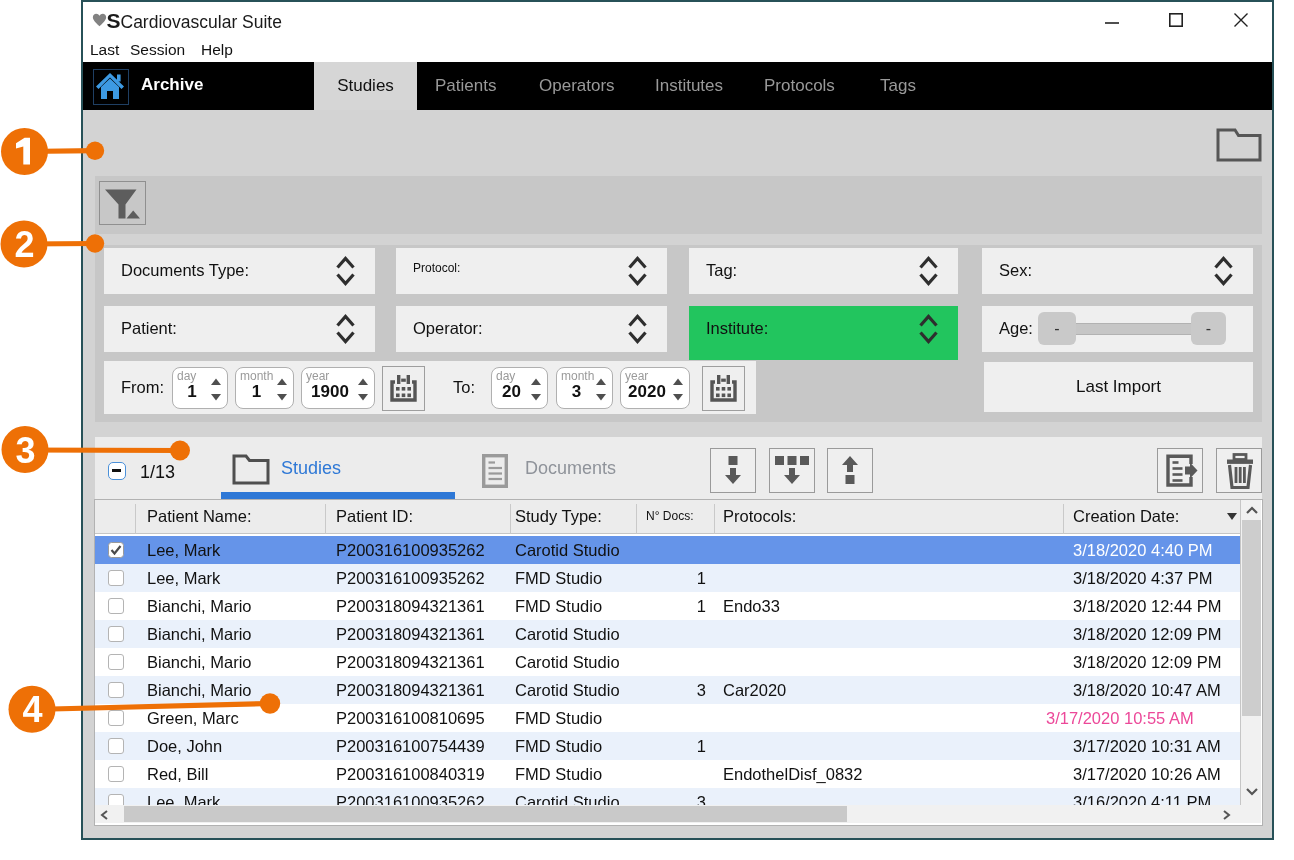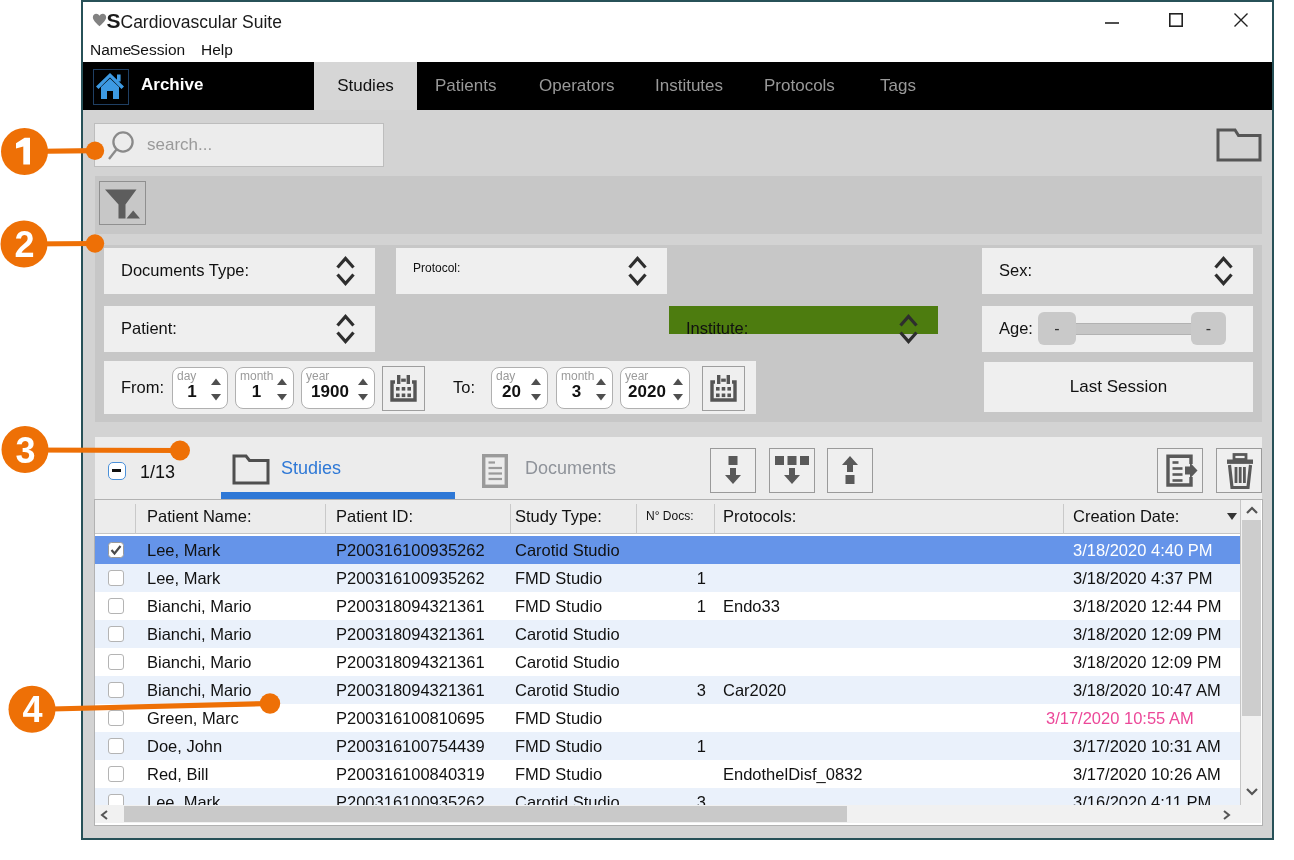--- a/index.html
+++ b/index.html
@@ -17,21 +17,21 @@
     <span class="abs" style="left:37.5px;top:10px;font-size:17.5px;color:#1a1a1a">Cardiovascular Suite</span>
     <svg class="abs" style="left:1021px;top:13px" width="16" height="16" viewBox="0 0 16 16">
         <line x1="1" y1="8" x2="15" y2="8" stroke="#222" stroke-width="1.6"></line>
       </svg>
     <svg class="abs" style="left:1085px;top:10px" width="16" height="16" viewBox="0 0 16 16">
         <rect x="1.8" y="1.8" width="12.4" height="12.4" fill="none" stroke="#222" stroke-width="1.6"></rect>
       </svg>
     <svg class="abs" style="left:1150px;top:10px" width="16" height="16" viewBox="0 0 16 16">
         <path d="M1.5 1.5 L14.5 14.5 M14.5 1.5 L1.5 14.5" stroke="#222" stroke-width="1.4"></path>
       </svg>
-    <span class="abs" style="left:7px;top:39px;font-size:15.5px;color:#111">Name</span>
+    <span class="abs" style="left:7px;top:39px;font-size:15.5px;color:#111">Last</span>
     <span class="abs" style="left:47px;top:39px;font-size:15.5px;color:#111">Session</span>
     <span class="abs" style="left:118px;top:39px;font-size:15.5px;color:#111">Help</span>
   </div>
 
   <div class="abs" style="left:0;top:60px;width:1189px;height:48px;background:#000">
     <div class="abs" style="left:10px;top:7px;width:36px;height:36px;border:1.5px solid #1f3f63">
       <svg class="abs" style="left:1px;top:1px" width="30" height="30" viewBox="0 0 30 30">
         <path d="M15 2 L29 15.5 L26.5 18 L15 6.5 L3.5 18 L1 15.5 Z" fill="#3d9ae3"></path>
         <path d="M6 16 L15 7.5 L24 16 L24 28 L18 28 L18 20 L12 20 L12 28 L6 28 Z" fill="#3d9ae3"></path>
         <rect x="22" y="3.5" width="3.6" height="7" fill="#3d9ae3"></rect>
@@ -39,27 +39,20 @@
     </div>
     <span class="abs" style="left:58px;top:13px;font-size:17px;font-weight:bold;color:#fff">Archive</span>
     <div class="abs" style="left:231px;top:0;width:103px;height:48px;background:#d6d6d6;text-align:center;line-height:48px;font-size:17px;color:#111">Studies</div>
     <span class="abs" style="left:352px;top:14px;font-size:17px;color:#999">Patients</span>
     <span class="abs" style="left:456px;top:14px;font-size:17px;color:#999">Operators</span>
     <span class="abs" style="left:572px;top:14px;font-size:17px;color:#999">Institutes</span>
     <span class="abs" style="left:681px;top:14px;font-size:17px;color:#999">Protocols</span>
     <span class="abs" style="left:797px;top:14px;font-size:17px;color:#999">Tags</span>
   </div>
 
-  <div class="abs" style="left:11px;top:121px;width:290px;height:44px;background:#ececec;border:1px solid #bdbdbd">
-    <svg class="abs" style="left:10px;top:5px" width="34" height="34" viewBox="0 0 34 34">
-        <circle cx="18" cy="13" r="9.6" fill="none" stroke="#8a8a8a" stroke-width="2.3"></circle>
-        <line x1="11.5" y1="20.5" x2="4" y2="30" stroke="#8a8a8a" stroke-width="2.3"></line>
-      </svg>
-    <span class="abs" style="left:52px;top:11px;font-size:17px;color:#9a9a9a">search...</span>
-  </div>
   <svg class="abs" style="left:1133px;top:126px" width="46" height="34" viewBox="0 0 46 34">
       <path d="M2 32 L2 2 L19 2 L22.5 7.5 L44 7.5 L44 32 Z" fill="none" stroke="#565656" stroke-width="3"></path>
     </svg>
 
   <div class="abs" style="left:12px;top:174px;width:1167px;height:58px;background:#c7c7c7">
     <div class="abs" style="left:4px;top:5px;width:47px;height:44px;border:1.5px solid #8f8f8f">
       <svg class="abs" style="left:4.5px;top:7px" width="36" height="31" viewBox="0 0 36 31">
         <path d="M0 0.5 L31.5 0.5 L20.5 15.5 L20.5 29.5 L13.5 29.5 L13.5 15.5 Z" fill="#5d5d5d"></path>
         <path d="M21.5 29.5 L35 29.5 L28.2 21.5 Z" fill="#5d5d5d"></path>
       </svg>
@@ -74,35 +67,49 @@
         <path d="M2.5 19.5 L10.5 28.5 L18.5 19.5" fill="none" stroke="#2e2e2e" stroke-width="3.2"></path>
       </svg>
     </div>
   <div class="abs" style="left:313px;top:246px;width:271px;height:46px;background:#efefef">
       <span class="abs" style="left:17px;top:13px;font-size:12px;color:#111">Protocol:</span>
       <svg class="abs" style="left:231px;top:7px" width="21" height="32" viewBox="0 0 21 32">
         <path d="M2.5 12.5 L10.5 3.5 L18.5 12.5" fill="none" stroke="#2e2e2e" stroke-width="3.2"></path>
         <path d="M2.5 19.5 L10.5 28.5 L18.5 19.5" fill="none" stroke="#2e2e2e" stroke-width="3.2"></path>
       </svg>
     </div>
+  <div class="abs" style="left:606px;top:246px;width:269px;height:46px;background:#efefef">
+      <span class="abs" style="left:17px;top:13px;font-size:16.5px;color:#111">Tag:</span>
+      <svg class="abs" style="left:229px;top:7px" width="21" height="32" viewBox="0 0 21 32">
+        <path d="M2.5 12.5 L10.5 3.5 L18.5 12.5" fill="none" stroke="#2e2e2e" stroke-width="3.2"></path>
+        <path d="M2.5 19.5 L10.5 28.5 L18.5 19.5" fill="none" stroke="#2e2e2e" stroke-width="3.2"></path>
+      </svg>
+    </div>
   <div class="abs" style="left:899px;top:246px;width:271px;height:46px;background:#efefef">
       <span class="abs" style="left:17px;top:13px;font-size:16.5px;color:#111">Sex:</span>
       <svg class="abs" style="left:231px;top:7px" width="21" height="32" viewBox="0 0 21 32">
         <path d="M2.5 12.5 L10.5 3.5 L18.5 12.5" fill="none" stroke="#2e2e2e" stroke-width="3.2"></path>
         <path d="M2.5 19.5 L10.5 28.5 L18.5 19.5" fill="none" stroke="#2e2e2e" stroke-width="3.2"></path>
       </svg>
     </div>
   <div class="abs" style="left:21px;top:304px;width:271px;height:46px;background:#efefef">
       <span class="abs" style="left:17px;top:13px;font-size:16.5px;color:#111">Patient:</span>
       <svg class="abs" style="left:231px;top:7px" width="21" height="32" viewBox="0 0 21 32">
         <path d="M2.5 12.5 L10.5 3.5 L18.5 12.5" fill="none" stroke="#2e2e2e" stroke-width="3.2"></path>
         <path d="M2.5 19.5 L10.5 28.5 L18.5 19.5" fill="none" stroke="#2e2e2e" stroke-width="3.2"></path>
       </svg>
     </div>
-  <div class="abs" style="left:586px;top:304px;width:269px;height:28px;background:#4d7c0f">
+  <div class="abs" style="left:313px;top:304px;width:271px;height:46px;background:#efefef">
+      <span class="abs" style="left:17px;top:13px;font-size:16.5px;color:#111">Operator:</span>
+      <svg class="abs" style="left:231px;top:7px" width="21" height="32" viewBox="0 0 21 32">
+        <path d="M2.5 12.5 L10.5 3.5 L18.5 12.5" fill="none" stroke="#2e2e2e" stroke-width="3.2"></path>
+        <path d="M2.5 19.5 L10.5 28.5 L18.5 19.5" fill="none" stroke="#2e2e2e" stroke-width="3.2"></path>
+      </svg>
+    </div>
+  <div class="abs" style="left:606px;top:304px;width:269px;height:54px;background:#22c55e">
       <span class="abs" style="left:17px;top:13px;font-size:16.5px;color:#111">Institute:</span>
       <svg class="abs" style="left:229px;top:7px" width="21" height="32" viewBox="0 0 21 32">
         <path d="M2.5 12.5 L10.5 3.5 L18.5 12.5" fill="none" stroke="#2e2e2e" stroke-width="3.2"></path>
         <path d="M2.5 19.5 L10.5 28.5 L18.5 19.5" fill="none" stroke="#2e2e2e" stroke-width="3.2"></path>
       </svg>
     </div>
   <div class="abs" style="left:899px;top:304px;width:271px;height:46px;background:#efefef">
       <span class="abs" style="left:17px;top:13px;font-size:16.5px;color:#111">Age:</span>
       <div class="abs" style="left:90px;top:17px;width:124px;height:12px;background:#c6c6c6;border:1px solid #b2b2b2"></div>
       <div class="abs" style="left:56px;top:6px;width:38px;height:33px;background:#c9c9c9;border-radius:6px;text-align:center;line-height:33px;font-size:16px;color:#333">-</div>
@@ -184,21 +191,21 @@
         <g fill="#555">
           <rect x="6" y="13" width="3.6" height="3.6"></rect>
           <rect x="11.7" y="13" width="3.6" height="3.6"></rect>
           <rect x="17.4" y="13" width="3.6" height="3.6"></rect>
           <rect x="6" y="19.5" width="3.6" height="3.6"></rect>
           <rect x="11.7" y="19.5" width="3.6" height="3.6"></rect>
           <rect x="17.4" y="19.5" width="3.6" height="3.6"></rect>
         </g>
       </svg>
     </div>
-  <div class="abs" style="left:901px;top:360px;width:269px;height:50px;background:#efefef;text-align:center;line-height:50px;font-size:17px;color:#111">Last Session</div>
+  <div class="abs" style="left:901px;top:360px;width:269px;height:50px;background:#efefef;text-align:center;line-height:50px;font-size:17px;color:#111">Last Import</div>
 
   <div class="abs" style="left:12px;top:435px;width:1167px;height:63px;background:#ececec"></div>
   <div class="abs" style="left:25px;top:460px;width:18px;height:18px;background:#fff;border:1.5px solid #4a90d9;border-radius:5px">
       <span class="abs" style="left:3px;top:6.2px;width:9px;height:2.8px;background:#111"></span>
     </div>
   <span class="abs" style="left:57px;top:460px;font-size:18px;color:#111">1/13</span>
   <svg class="abs" style="left:149px;top:452px" width="38" height="31" viewBox="0 0 38 31">
       <path d="M2 29 L2 2 L14 2 L17.5 6.5 L36 6.5 L36 29 Z" fill="none" stroke="#4f4f4f" stroke-width="3"></path>
     </svg>
   <span class="abs" style="left:198px;top:456px;font-size:18px;color:#2e78d6">Studies</span>

